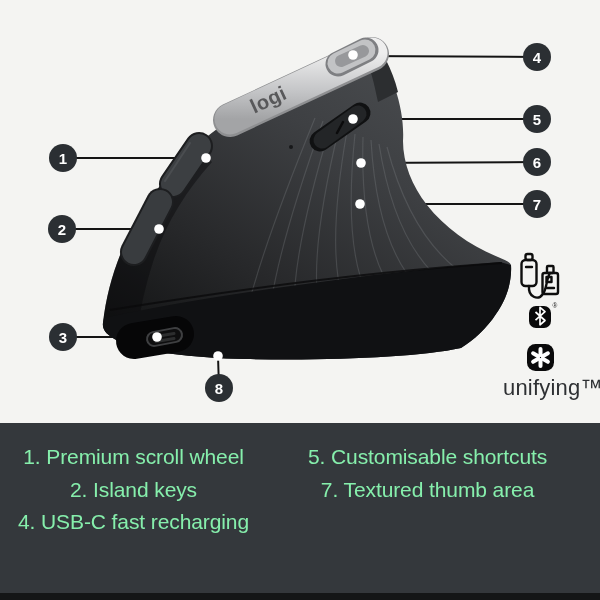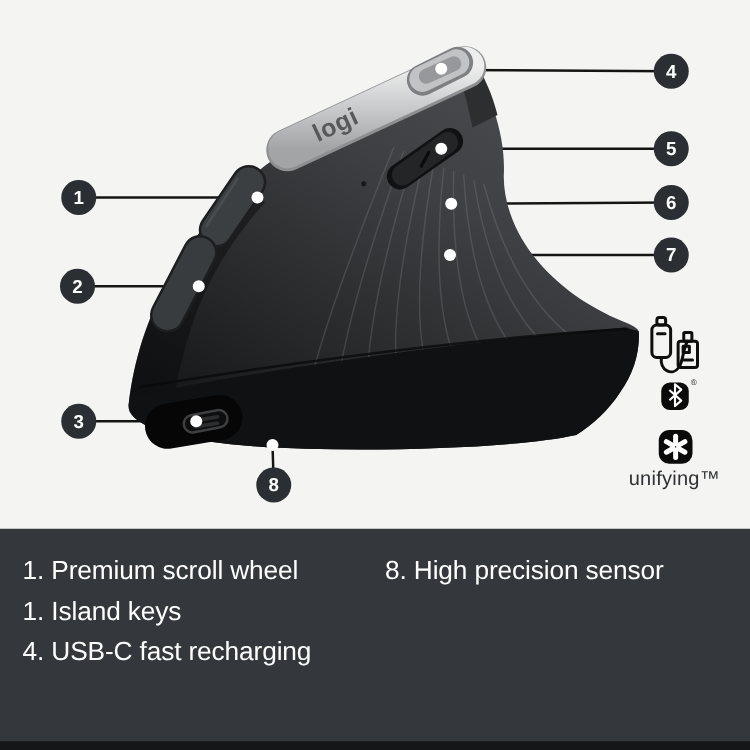--- a/index.html
+++ b/index.html
@@ -6,24 +6,24 @@
   .stage{position:relative;width:600px;height:600px;background:#f4f4f2;overflow:hidden;
          font-family:"Liberation Sans",sans-serif;}
   .scene{position:absolute;left:0;top:0;}
   .badge{position:absolute;width:28px;height:28px;border-radius:50%;background:#2b2f33;
          color:#fff;font-size:15px;font-weight:700;display:flex;align-items:center;
          justify-content:center;z-index:5;}
   .b1{left:49px;top:144px;} .b2{left:48px;top:215px;} .b3{left:49px;top:323px;}
   .b4{left:523px;top:43px;} .b5{left:523px;top:105px;} .b6{left:523px;top:148px;}
   .b7{left:523px;top:190px;} .b8{left:205px;top:374px;}
   .unifying-label{position:absolute;left:503px;top:375px;width:82px;
-         font-size:16px;color:#2e3033;z-index:4;letter-spacing:0.2px;}
+         font-size:22px;color:#2e3033;z-index:4;letter-spacing:0.2px;}
   .legend{position:absolute;left:0;top:423px;width:600px;height:177px;background:#34383c;z-index:6;}
-  .legend-col{position:absolute;top:18px;color:#ffffff;font-size:21px;line-height:32.7px;
-         letter-spacing:-0.1px;}
+  .legend-col{position:absolute;top:18px;color:#86efac;font-size:21px;line-height:32.7px;
+         letter-spacing:-0.1px;text-align:center;}
   .col1{left:18px;} .col2{left:308px;}
   .footer-strip{position:absolute;left:0;top:593px;width:600px;height:7px;background:#141617;z-index:7;}
 </style>
 </head>
 <body>
 
 <div class="stage">
 
   <svg class="scene" width="600" height="423" viewBox="0 0 600 423">
     <defs>
@@ -181,22 +181,23 @@
   <div class="badge b5">5</div>
   <div class="badge b6">6</div>
   <div class="badge b7">7</div>
   <div class="badge b8">8</div>
 
   <div class="unifying-label">unifying™</div>
 
   <div class="legend">
     <div class="legend-col col1">
       <div>1. Premium scroll wheel</div>
-      <div>1. Island keys</div>
+      <div>2. Island keys</div>
       <div>4. USB-C fast recharging</div>
     </div>
     <div class="legend-col col2">
-      <div>8. High precision sensor</div>
+      <div>5. Customisable shortcuts</div>
+      <div>7. Textured thumb area</div>
     </div>
   </div>
 
   <div class="footer-strip"></div>
 </div>
 
 </body></html>

